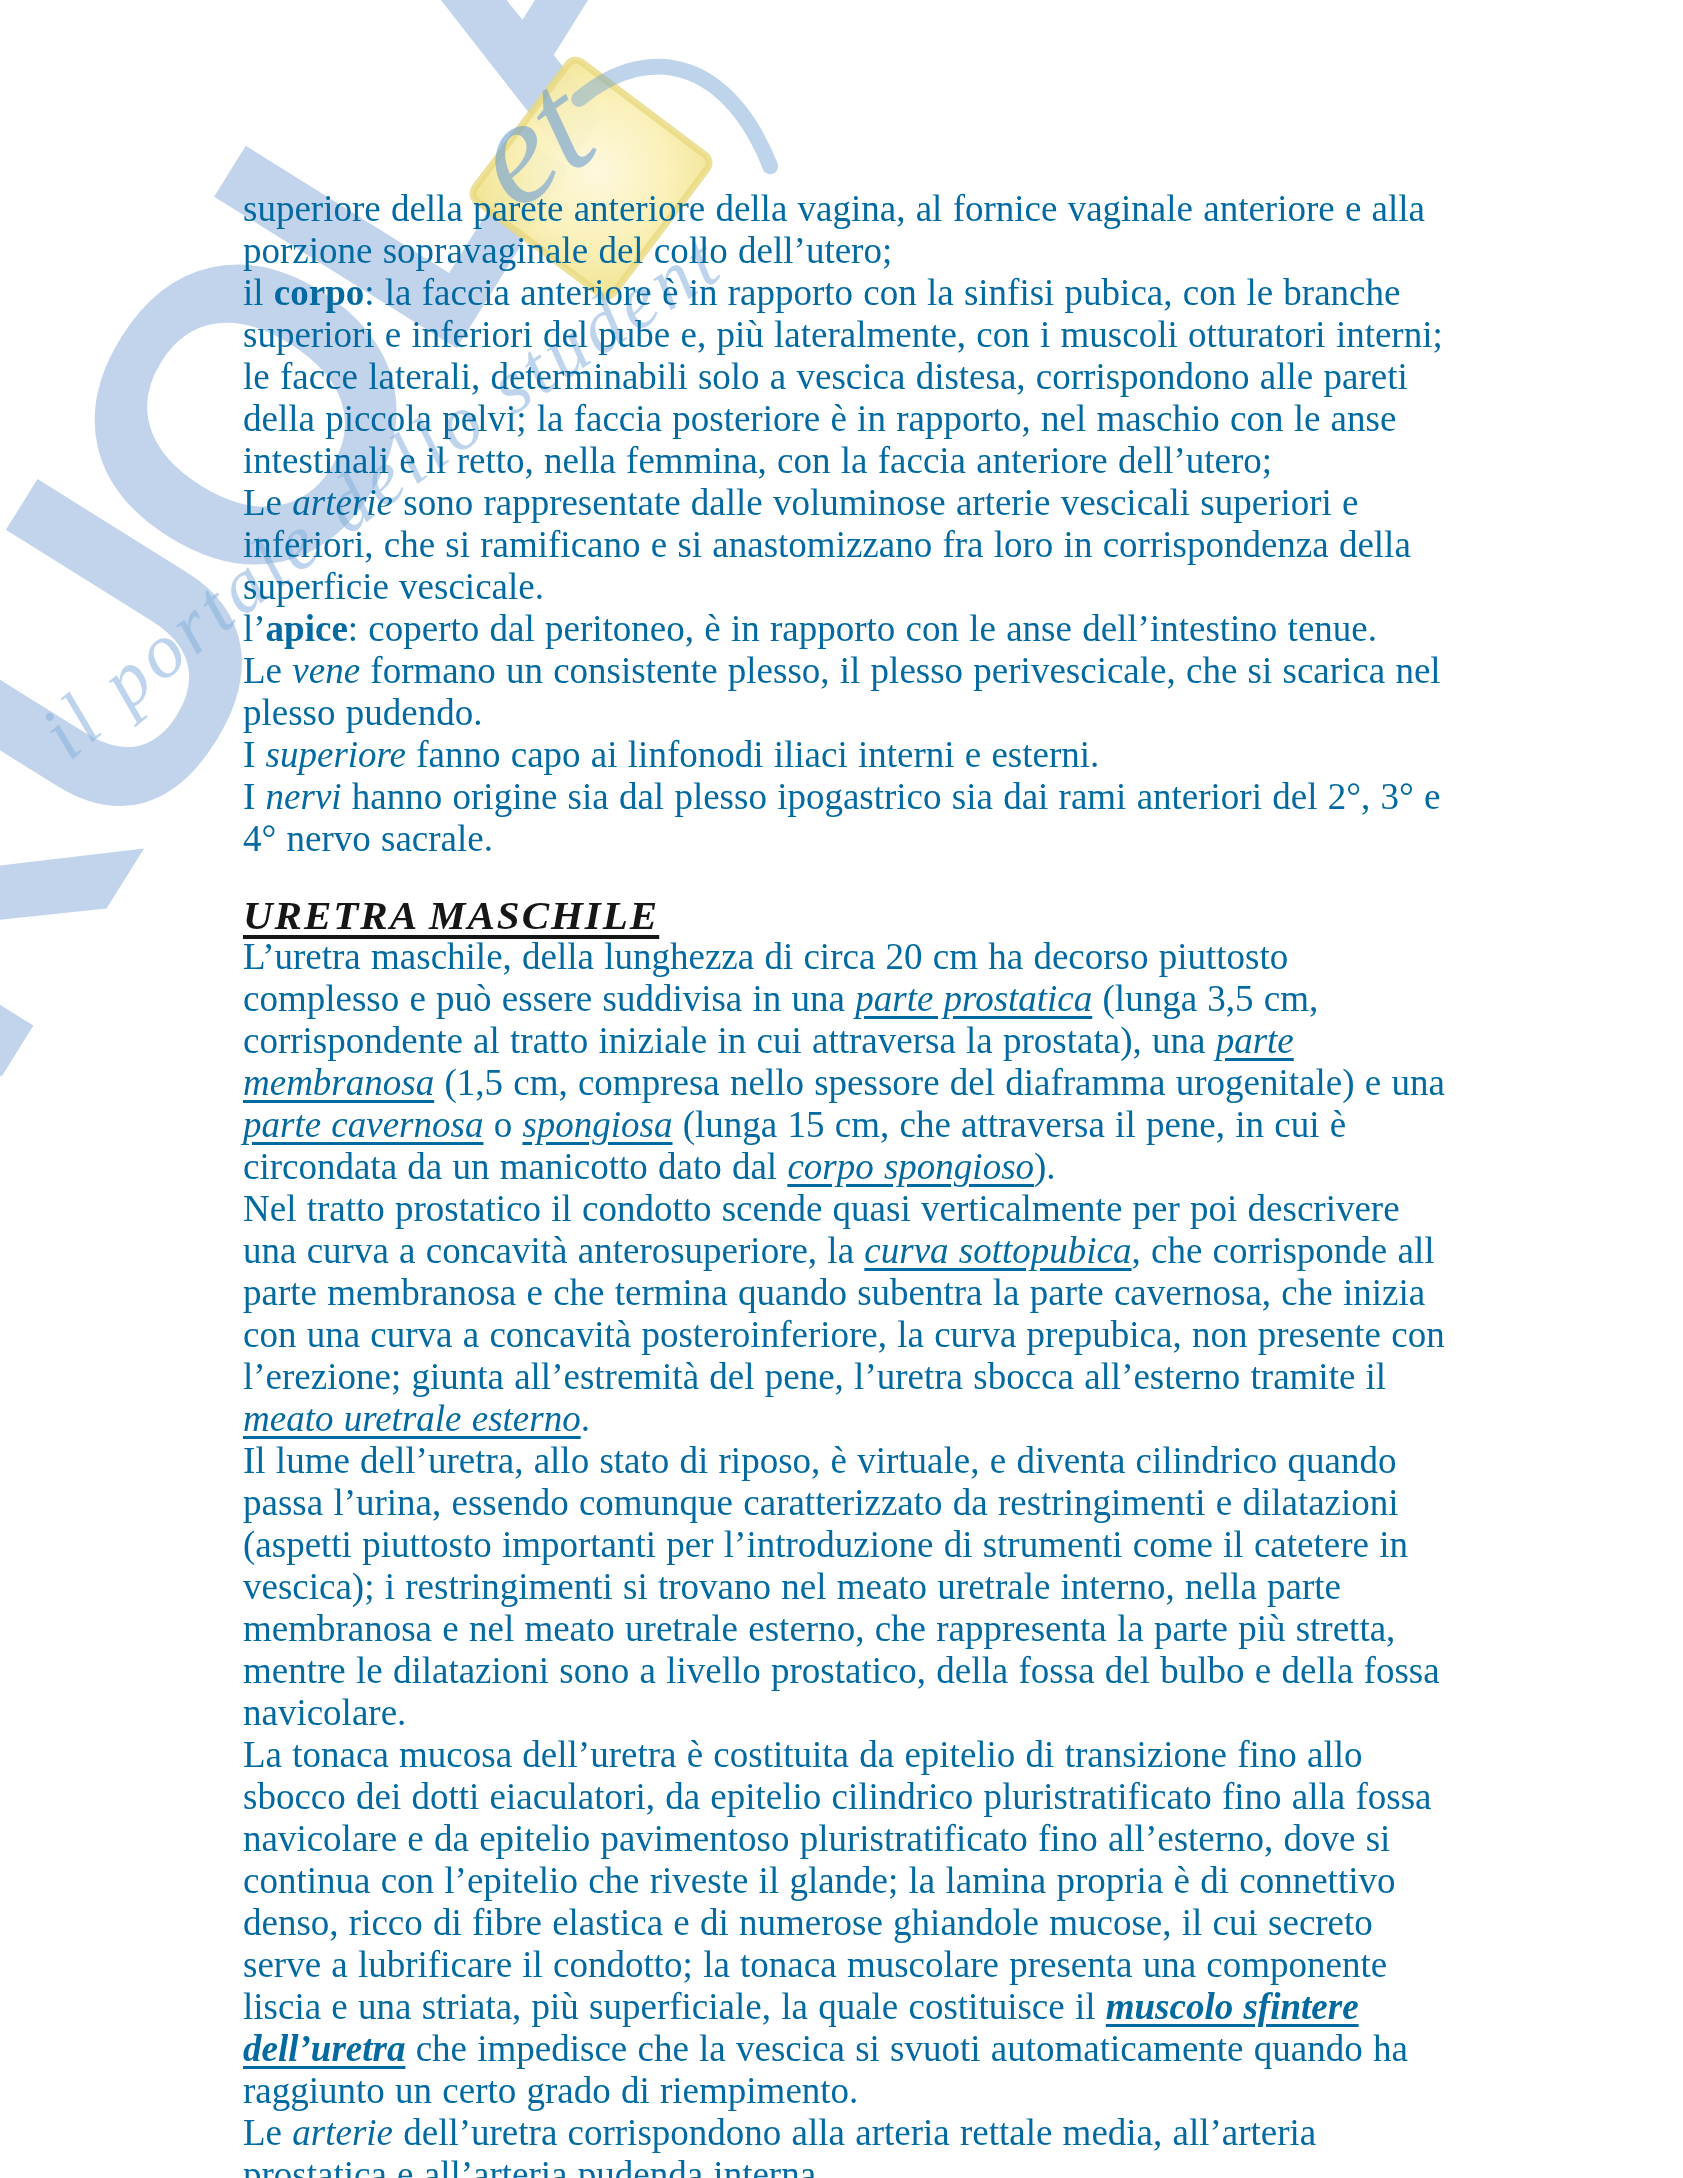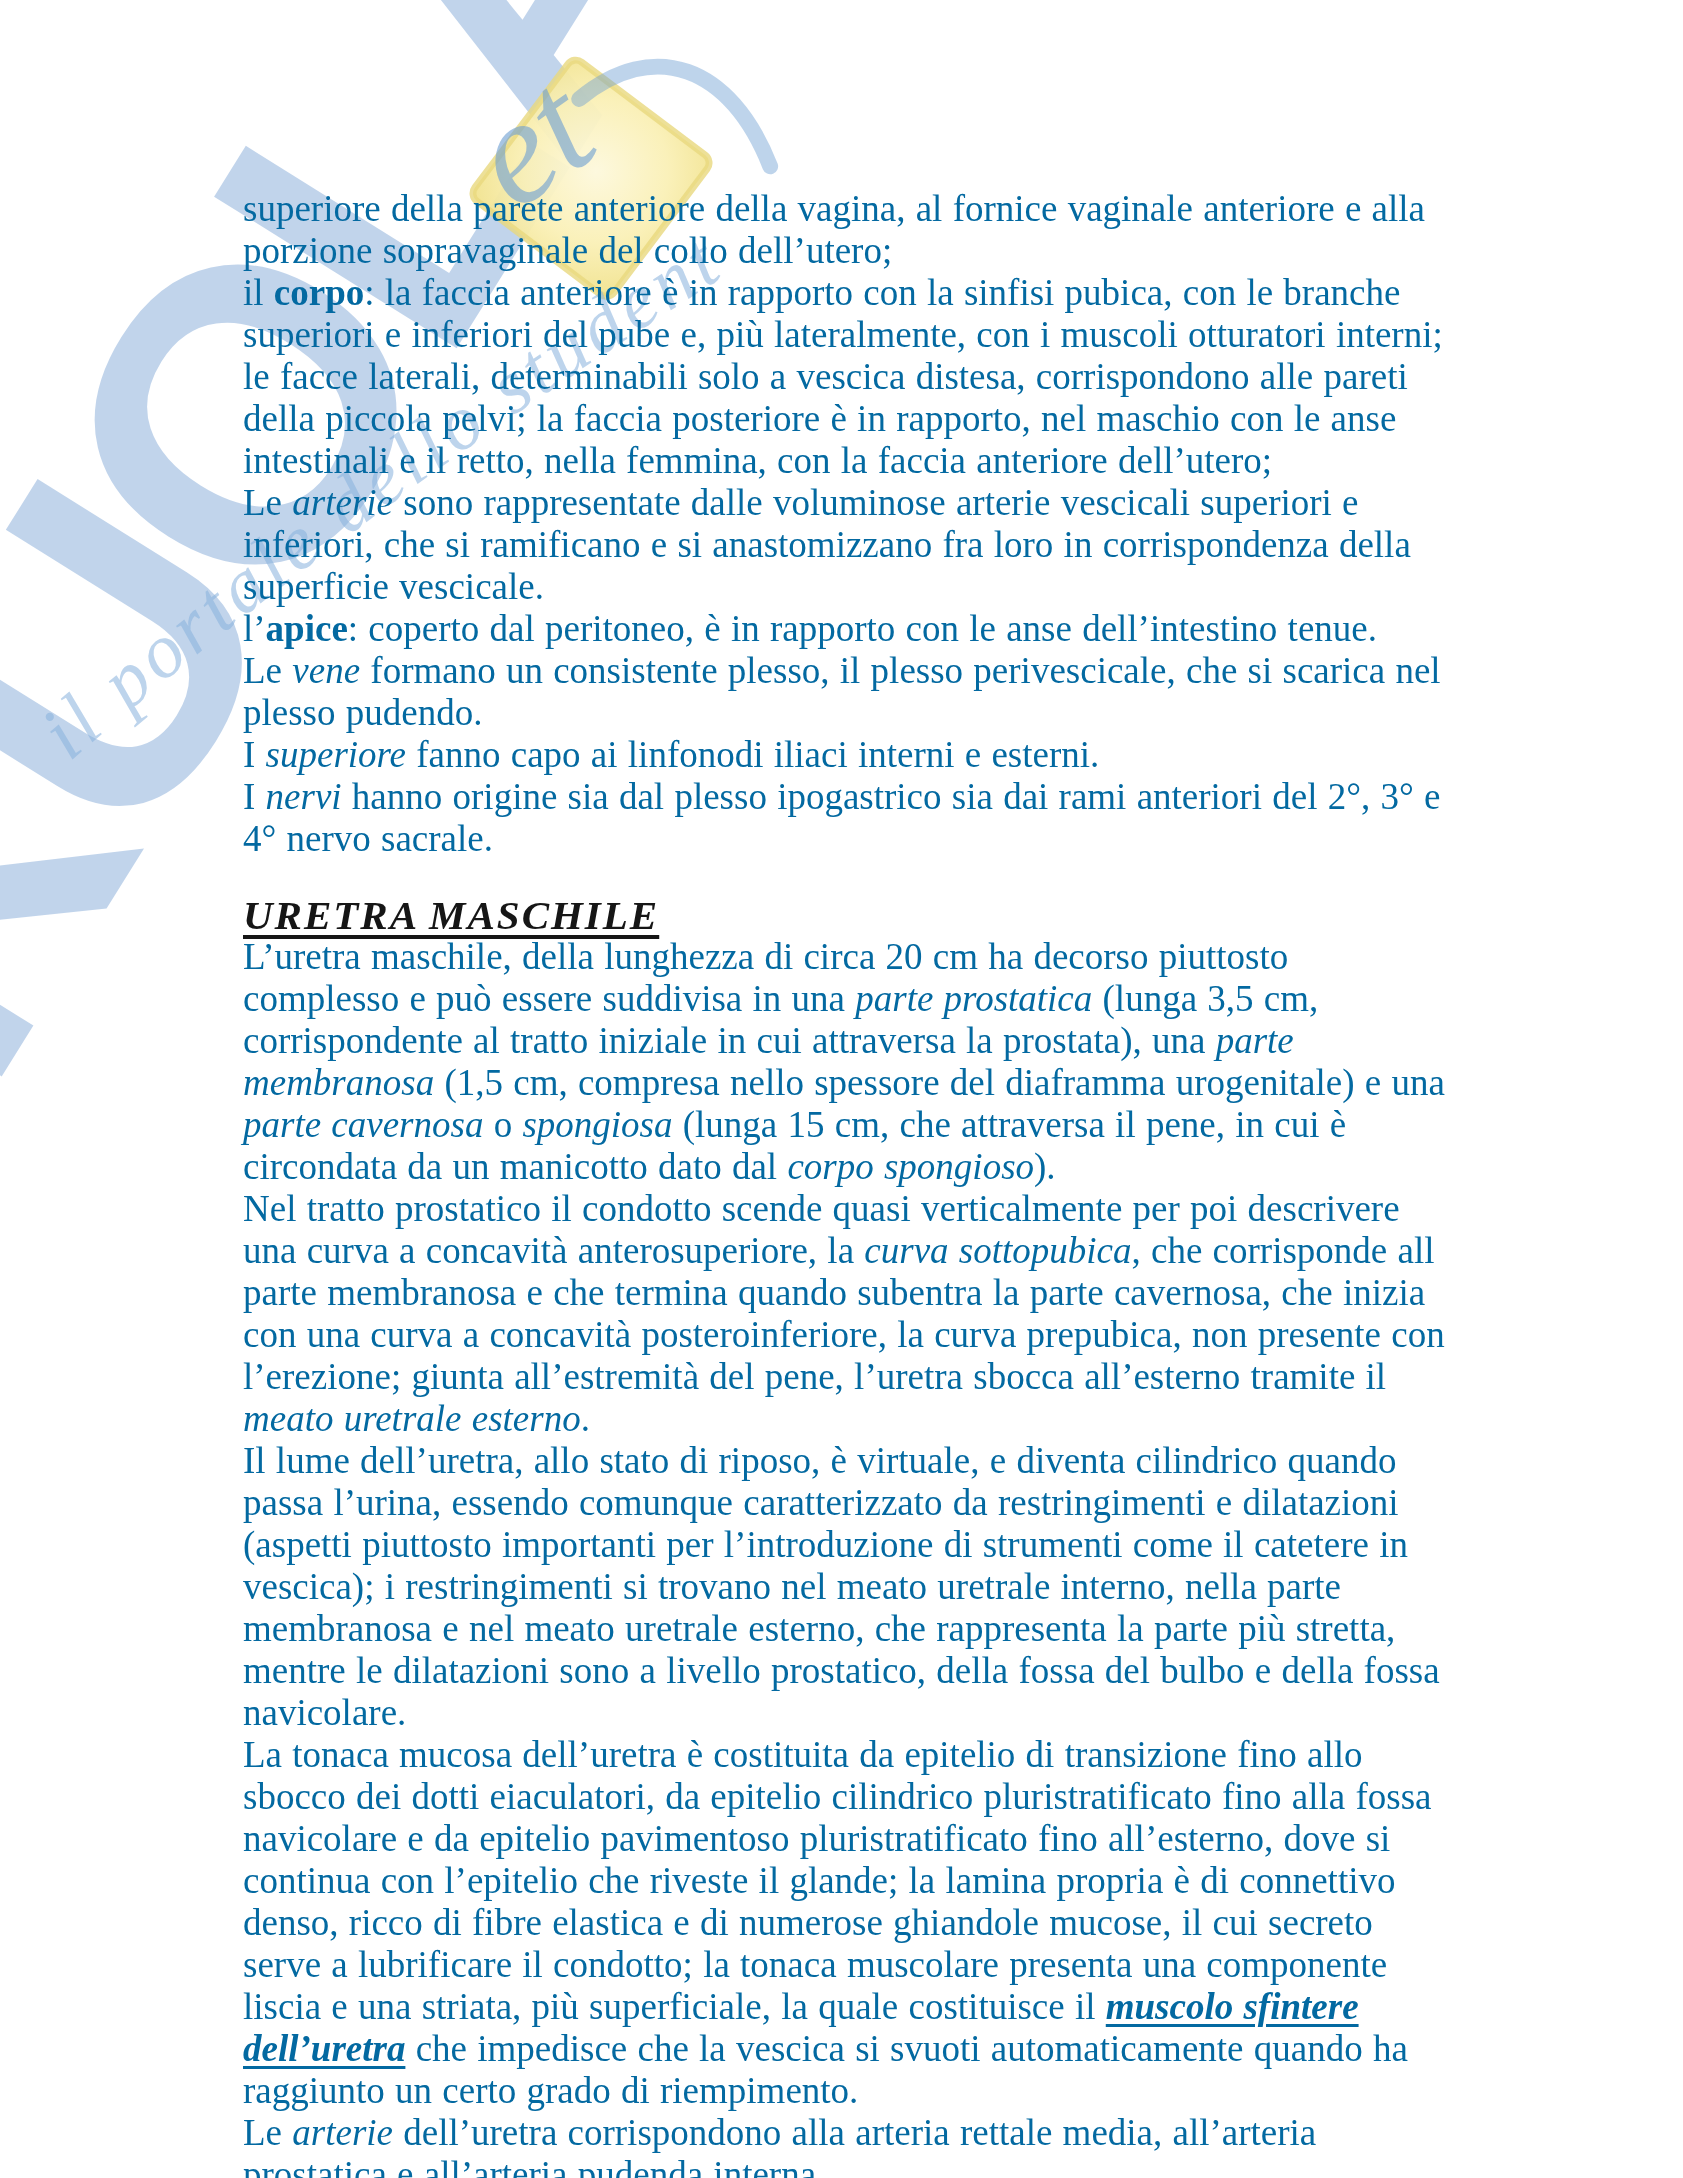--- a/index.html
+++ b/index.html
@@ -30,20 +30,21 @@
     line-height:42px;
     color:#0369a1;
     text-align:left;
     word-spacing:1px;
   }
   .s-n{}
   .s-i{font-style:italic;}
   .s-bi{font-weight:bold;}
   .s-iu{
     font-style:italic;
+    text-decoration:underline;
     text-decoration-thickness:2.5px;
     text-underline-offset:5px;
   }
   .s-biu{
     font-style:italic;
     font-weight:bold;
     text-decoration:underline;
     text-decoration-thickness:3px;
     text-underline-offset:5px;
   }

